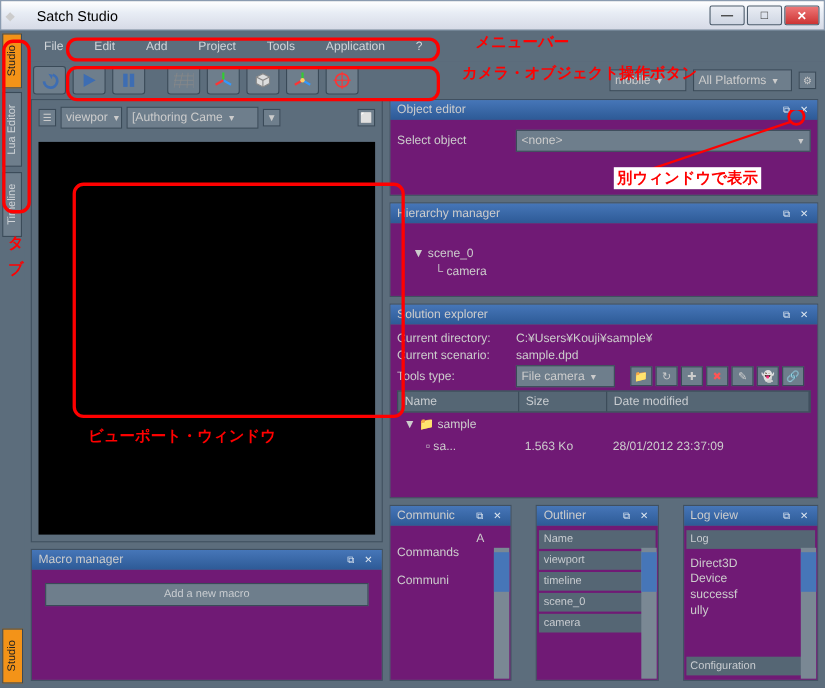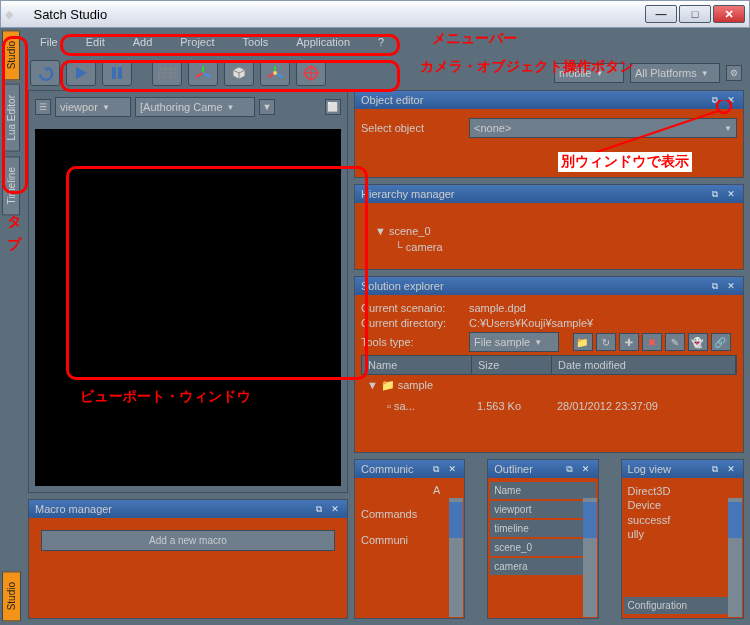--- a/index.html
+++ b/index.html
@@ -20,21 +20,21 @@
 .toolbar{display:flex;gap:6px;padding:4px 8px;background:#5c6d7c;align-items:center}
 .tbtn{width:30px;height:26px;background:#6e7e8c;border:1px solid #3a4a58;border-radius:3px;display:flex;align-items:center;justify-content:center}
 .tbsep{width:8px}
 .cols{flex:1;display:flex;gap:6px;padding:0 6px 6px 6px;overflow:hidden}
 .colL{width:320px;display:flex;flex-direction:column;gap:6px}
 .colR{flex:1;display:flex;flex-direction:column;gap:6px;overflow:hidden}
 .panel{background:#5c6d7c;border:1px solid #405060;display:flex;flex-direction:column}
 .phead{background:linear-gradient(#4676b8,#2d5a96);padding:3px 6px;display:flex;align-items:center;color:#dde6f0;font-size:11px}
 .phead .pbtns{margin-left:auto;display:flex;gap:4px}
 .pbtn{width:12px;height:12px;display:flex;align-items:center;justify-content:center;font-size:9px;color:#dde6f0}
-.pbody{padding:6px;flex:1;background:#c2410c;overflow:hidden}
+.pbody{padding:6px;flex:1;background:#701a75;overflow:hidden}
 .vpctrl{display:flex;gap:4px;padding:6px;align-items:center}
 .combo{background:#6e7e8c;border:1px solid #3a4a58;height:20px;display:flex;align-items:center;padding:0 4px;font-size:10px;color:#c8ccd0}
 .combo .arr{margin-left:4px;font-size:8px}
 .vp{background:#000;margin:6px;flex:1;min-height:200px}
 .miniicon{width:16px;height:16px;background:#6e7e8c;border:1px solid #3a4a58;display:flex;align-items:center;justify-content:center;font-size:9px}
 .field{display:flex;align-items:center;gap:8px;margin:3px 0;font-size:10px;color:#c8ccd0}
 .field .lbl{width:100px}
 .tree{padding:20px;font-size:10px;color:#c8ccd0}
 .tree .node{padding:2px 0}
 .tree .child{padding-left:20px}
@@ -156,21 +156,21 @@
           <span class="arr">▼</span>
         </div>
       <div class="miniicon">⚙</div>
     </div>
 
     <div class="cols">
       <div class="colL">
         <div class="panel" style="flex:1">
           <div class="vpctrl">
             <div class="miniicon">☰</div>
-            <div class="combo" style="width:76px">
+            <div class="combo" style="width:56px">
                 <span>viewpor</span>
                 <span class="arr">▼</span>
               </div>
             <div class="combo" style="width:120px">
                 <span>[Authoring Came</span>
                 <span class="arr">▼</span>
               </div>
             <div class="miniicon">▼</div>
             <div style="flex:1"></div>
             <div class="miniicon">⬜</div>
@@ -228,31 +228,31 @@
         <div class="panel" style="flex:1">
           <div class="phead">
               <span>Solution explorer</span>
               <div class="pbtns">
                 <span class="pbtn">⧉</span>
                 <span class="pbtn">✕</span>
               </div>
             </div>
           <div class="pbody" style="padding:4px 6px">
             <div class="field">
+                <span class="lbl">Current directory:</span>
+                <span>C:¥Users¥Kouji¥sample¥</span>
+              </div>
+            <div class="field">
                 <span class="lbl">Current scenario:</span>
                 <span>sample.dpd</span>
-              </div>
-            <div class="field">
-                <span class="lbl">Current directory:</span>
-                <span>C:¥Users¥Kouji¥sample¥</span>
               </div>
             <div class="field">
                 <span class="lbl">Tools type:</span>
               <div class="combo" style="width:90px">
-                  <span>File sample</span>
+                  <span>File camera</span>
                   <span class="arr">▼</span>
                 </div>
               <div class="iconrow">
                 <div class="ico">📁</div>
                 <div class="ico">↻</div>
                 <div class="ico">✚</div>
                 <div class="ico" style="color:#f55">✖</div>
                 <div class="ico">✎</div>
                 <div class="ico">👻</div>
                 <div class="ico">🔗</div>
@@ -278,21 +278,21 @@
           <div class="panel" style="flex:0.9;position:relative">
             <div class="phead">
                 <span>Communic</span>
                 <div class="pbtns">
                   <span class="pbtn">⧉</span>
                   <span class="pbtn">✕</span>
                 </div>
               </div>
             <div class="pbody" style="position:relative;font-size:10px">
               <div style="text-align:right;padding-right:18px">A</div>
-              <div style="margin-top:12px">Commands</div>
+              <div style="">Commands</div>
               <div style="margin-top:14px">Communi</div>
               <div class="scroll">
                   <div class="thumb"></div>
                 </div>
             </div>
           </div>
           <div class="panel" style="flex:0.9;position:relative">
             <div class="phead">
                 <span>Outliner</span>
                 <div class="pbtns">
@@ -313,20 +313,21 @@
           </div>
           <div class="panel" style="flex:1;position:relative">
             <div class="phead">
                 <span>Log view</span>
                 <div class="pbtns">
                   <span class="pbtn">⧉</span>
                   <span class="pbtn">✕</span>
                 </div>
               </div>
             <div class="pbody" style="padding:2px;position:relative">
+              <div class="listitem">Log</div>
               <div style="padding:4px;font-size:10px;line-height:1.3">
                 <div>Direct3D</div>
                 <div>Device</div>
                 <div>successf</div>
                 <div>ully</div>
               </div>
               <div class="listitem" style="position:absolute;bottom:2px;left:2px;right:4px">Configuration</div>
               <div class="scroll">
                   <div class="thumb"></div>
                 </div>

